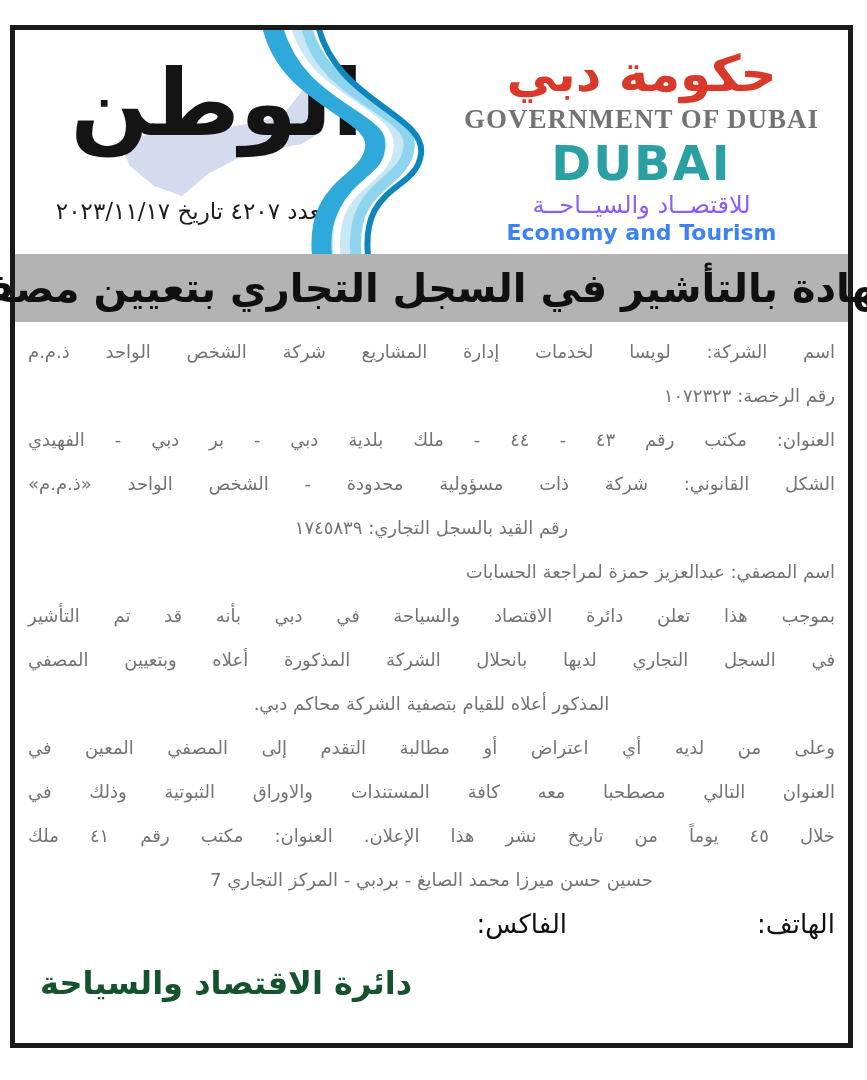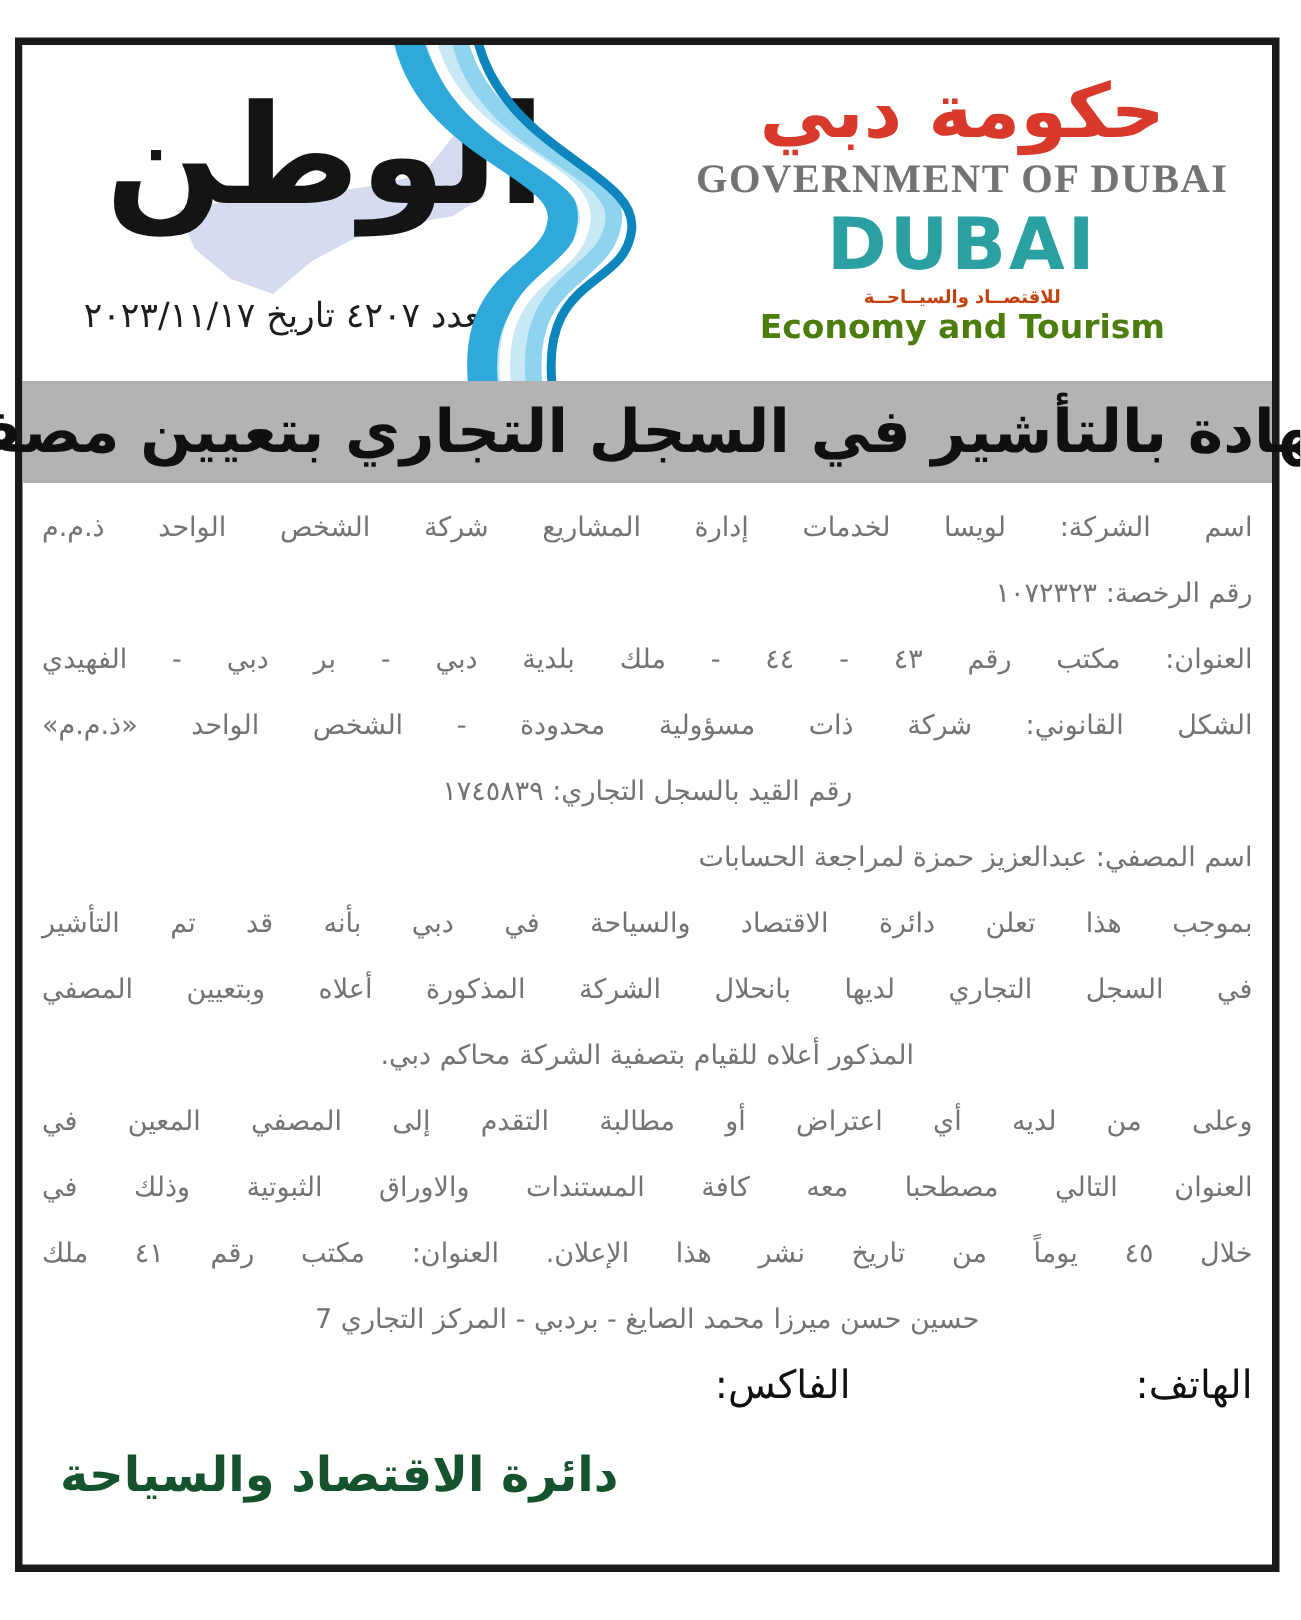--- a/index.html
+++ b/index.html
@@ -92,30 +92,29 @@
   }
   .dubai-logo {
     font-size: 48px;
     font-weight: 900;
     color: #2aa0a3;
     letter-spacing: 2px;
     margin-top: 4px;
     line-height: 1.0;
   }
   .dept-ar {
-    font-size: 12px;
-    color: #c2410c;
+    font-size: 24px;
+    color: #8b5cf6;
     direction: rtl;
     margin-top: 4px;
-    font-weight: bold;
   }
   .dept-en {
     font-size: 22px;
     font-weight: bold;
-    color: #4d7c0f;
+    color: #3b82f6;
     margin-top: 1px;
   }
   
   .title-bar {
     height: 68px;
     background: #b3b3b3;
     display: flex;
     align-items: center;
     justify-content: center;
   }

